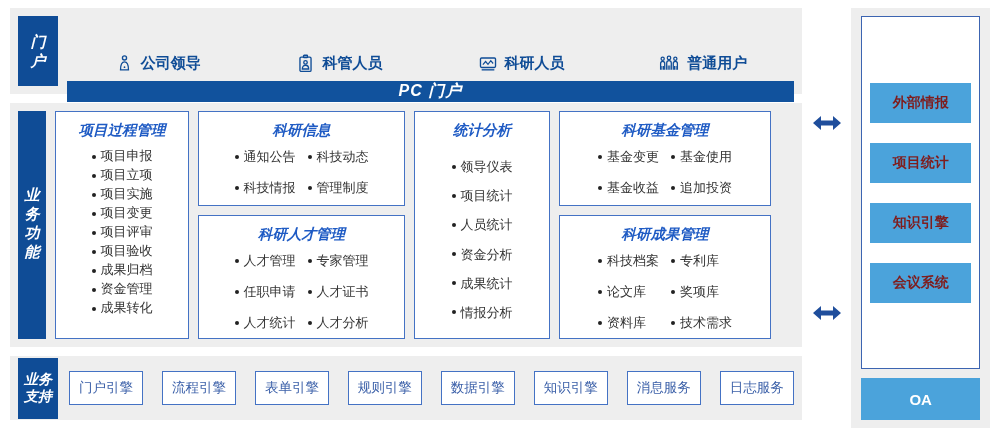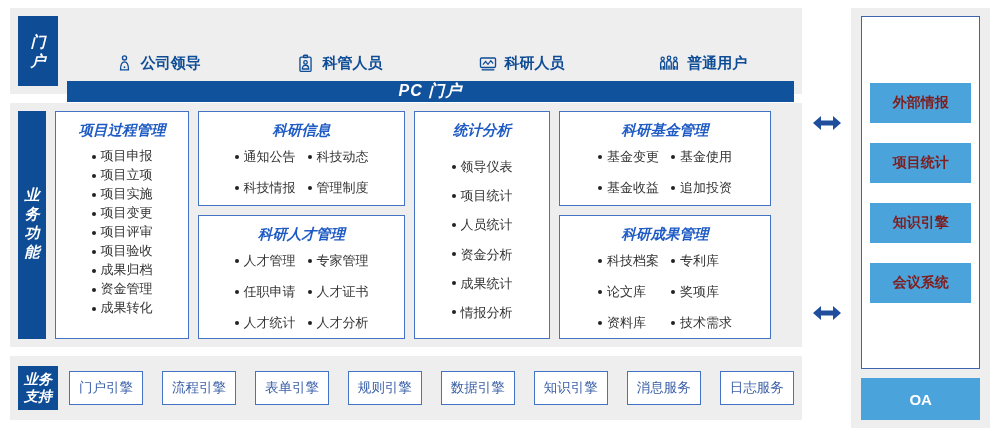--- a/index.html
+++ b/index.html
@@ -95,21 +95,21 @@
   }
   .card-tall{flex:1;}
   .card-tall .card-items{justify-content:flex-start;}
   
   .grid2{
     display:grid;grid-template-columns:auto auto;
     column-gap:16px;row-gap:2px;justify-content:center;gap:12px;
   }
   
   .band-support{height:64px;align-items:center;}
-  .band-support .vlabel{width:40px;height:44px;font-size:14px;line-height:17px;}
+  .band-support .vlabel{width:40px;height:61px;font-size:14px;line-height:17px;}
   .band-support .vlabel .two{width:2em;}
   .support-body{
     flex:1;display:flex;flex-direction:row;gap:19px;align-items:center;
     padding-left:2px;
   }
   .eng{
     flex:1;height:34px;background:#ffffff;border:1.3px solid #4472C4;
     display:flex;align-items:center;justify-content:center;
     color:#3A5FA8;font-size:13.5px;box-sizing:border-box;
   }

